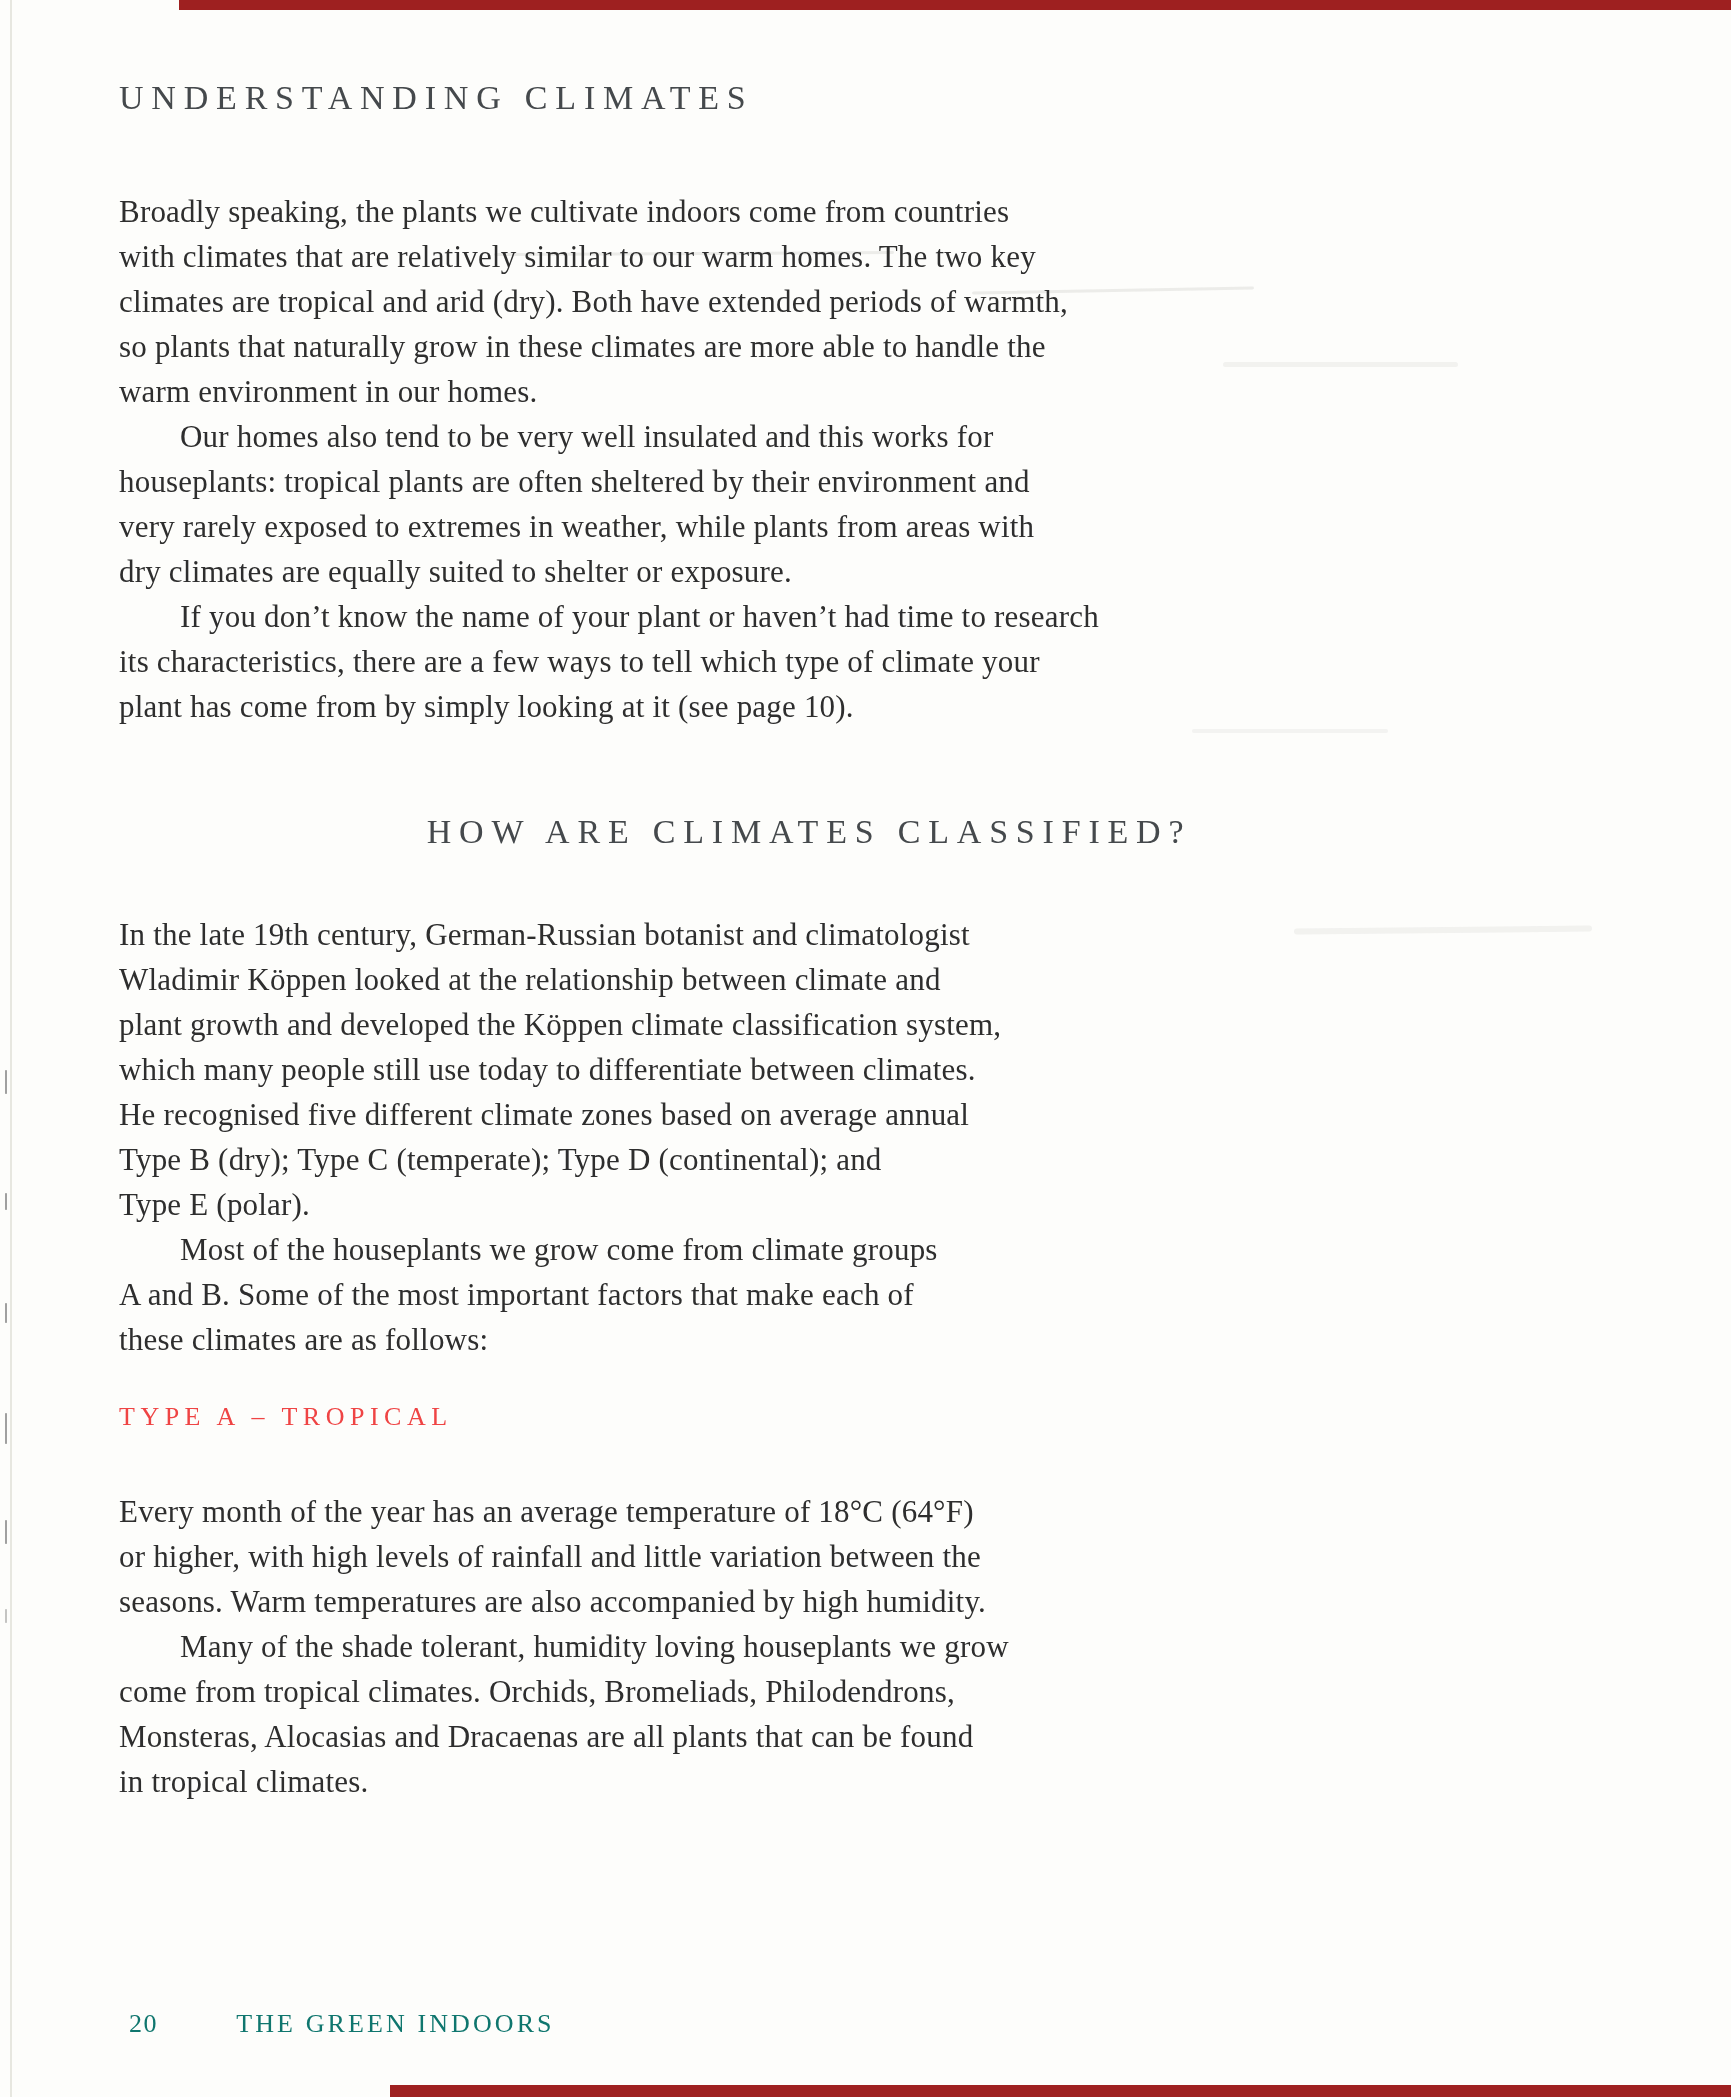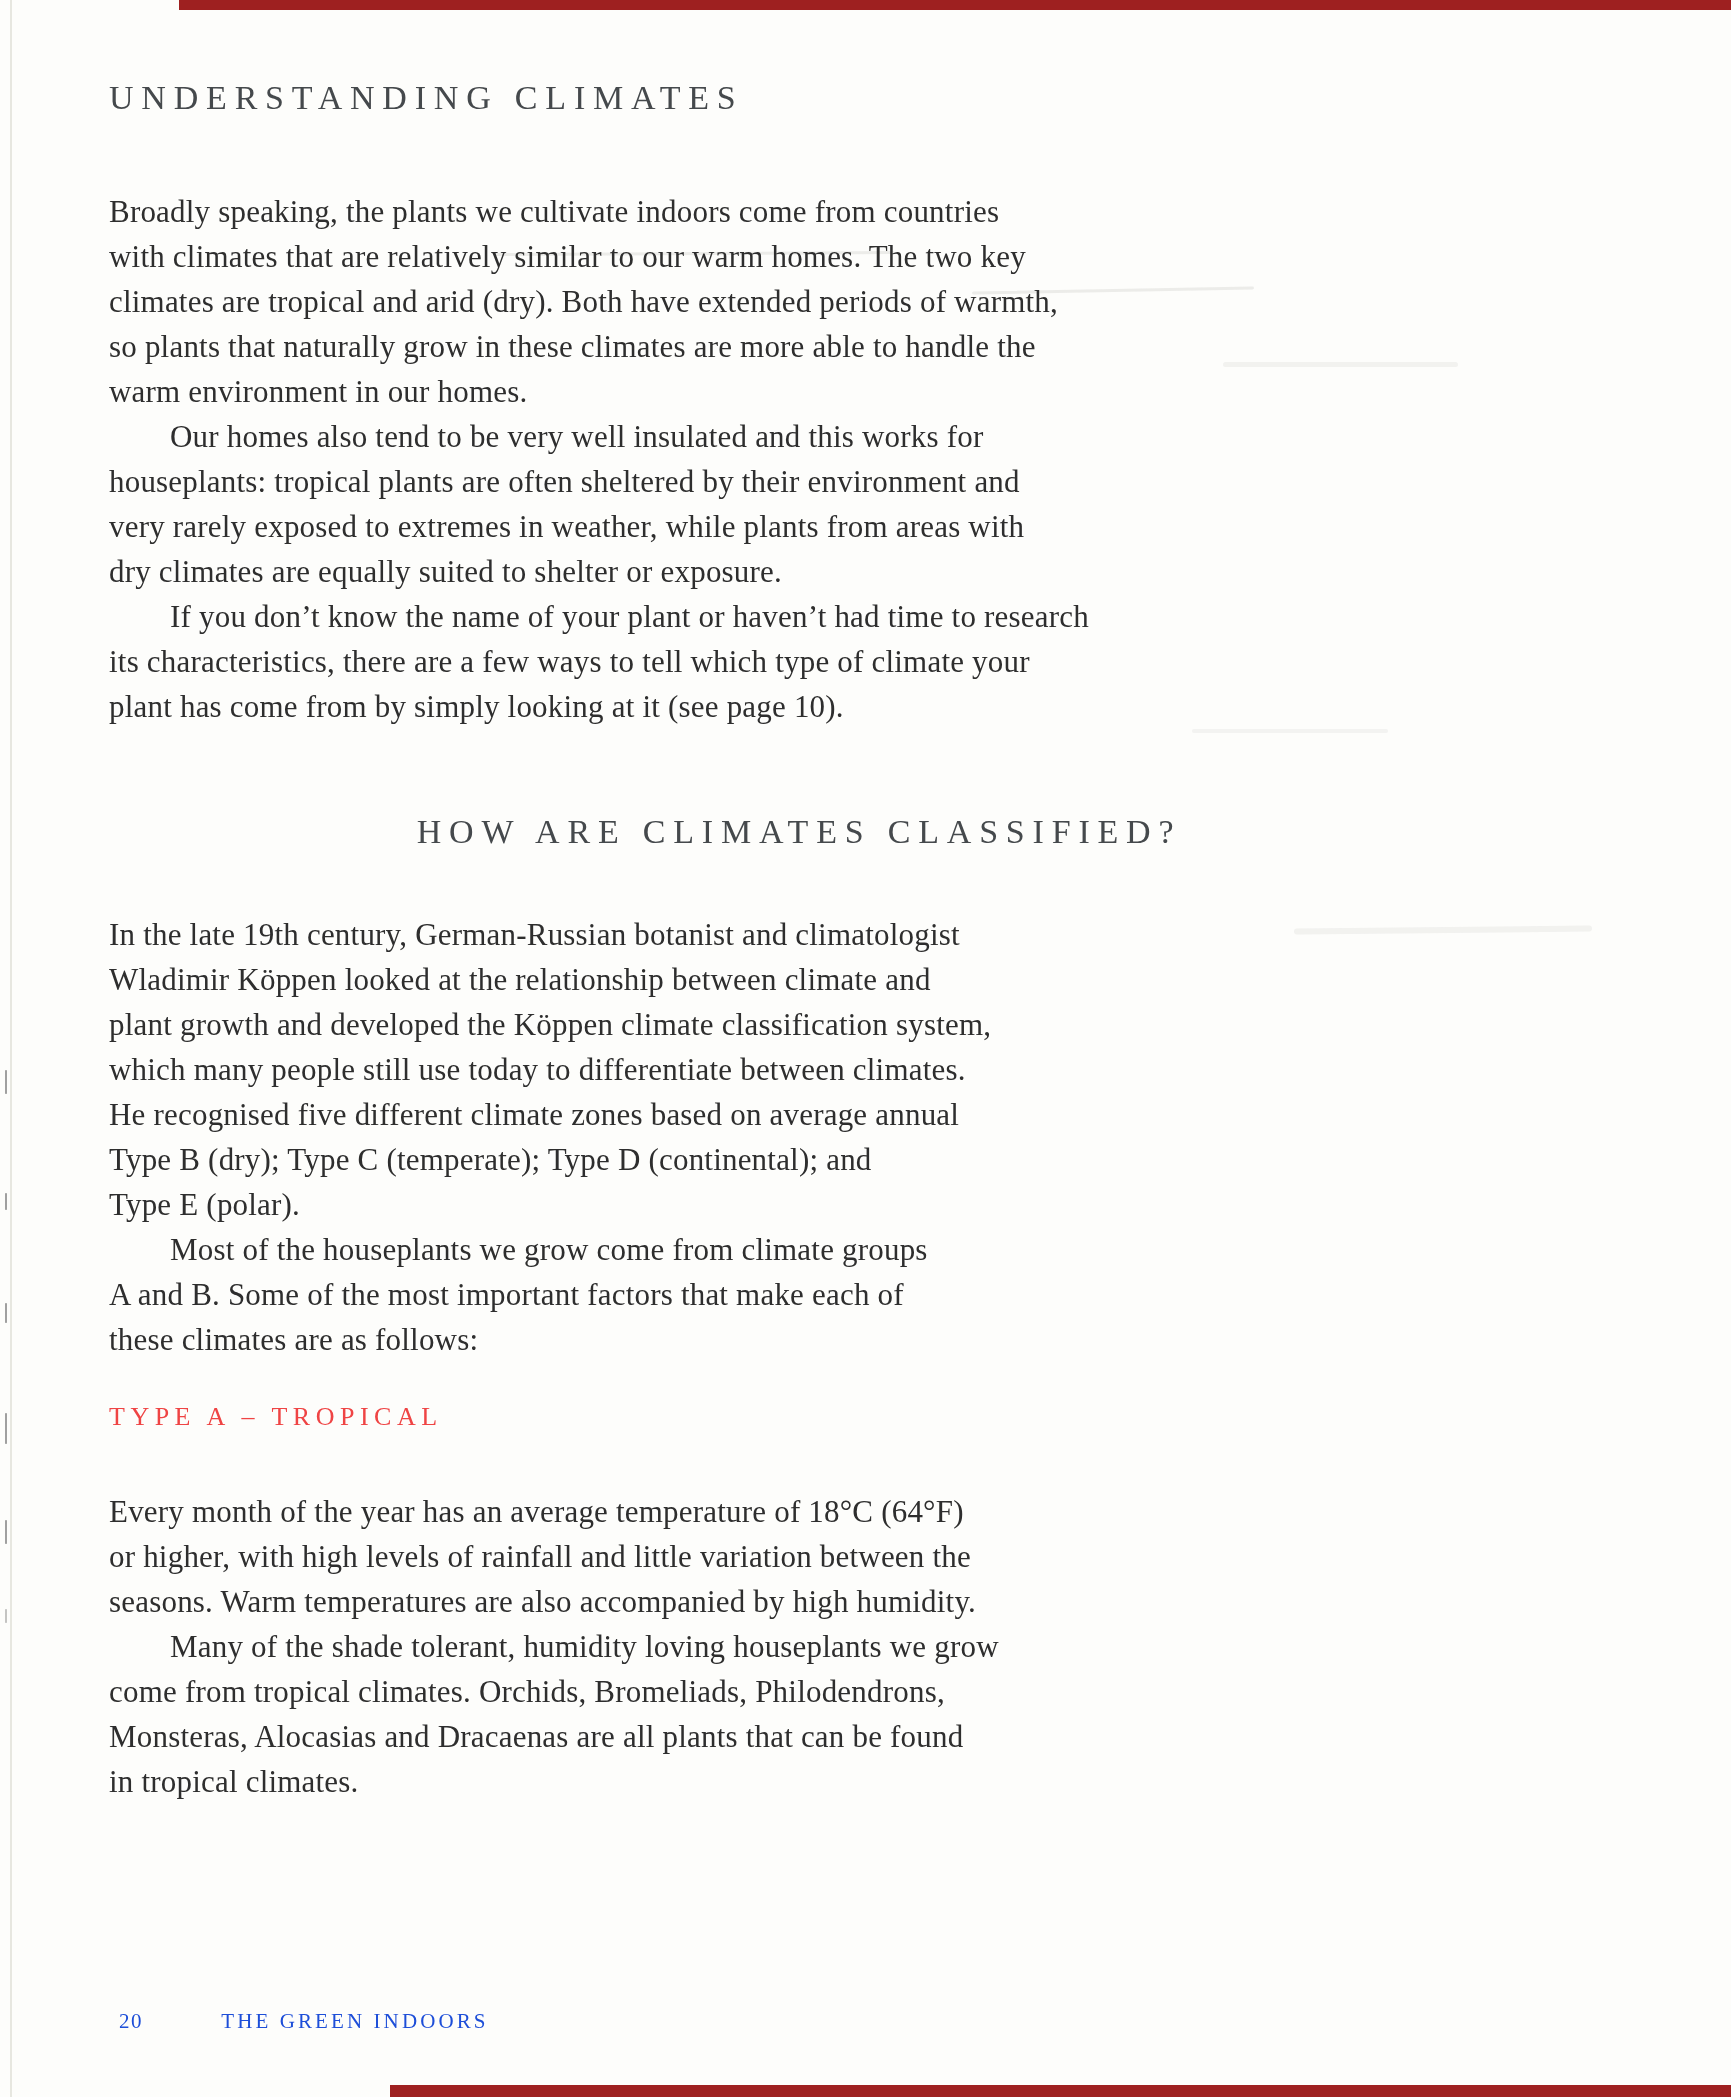--- a/index.html
+++ b/index.html
@@ -30,41 +30,41 @@
   .t5{top:1520px;height:23.5px;}
   .t6{top:1609px;height:14px;opacity:.4;}
   .smudge{position:absolute;background:#dededa;border-radius:3.1px;opacity:.55;}
   .s1{left:494px;top:252px;width:400px;height:3.1px;transform:rotate(-.3deg);}
   .s2{left:972px;top:289px;width:282px;height:3.1px;transform:rotate(-1deg);}
   .s3{left:1223px;top:362px;width:235px;height:4.7px;opacity:.35;}
   .s4{left:1294px;top:927px;width:298px;height:5.5px;transform:rotate(-.6deg);opacity:.35;}
   .s5{left:1192px;top:729px;width:196px;height:3.9px;opacity:.3;}
 
   
-  .content{position:absolute;left:109px;top:77px;width:1380px;}
+  .content{position:absolute;left:119px;top:77px;width:1380px;}
   .section-heading{
     font-size:34px;line-height:41px;font-weight:400;
     letter-spacing:7.8px;color:var(--head);margin:0 0 71px 0;
     white-space:pre;
   }
   .section-heading.second{margin-top:82px;margin-bottom:60px;text-align:center;}
   .sub-heading{
     font-size:26px;line-height:33px;font-weight:400;
     letter-spacing:5.5px;color:#ef4444;margin:38px 0 56px 0;
     white-space:pre;
   }
   .line{
     font-size:31px;line-height:45px;letter-spacing:0.2px;
     white-space:pre;
   }
   .indent{text-indent:61px;}
 
   .footer{
-    position:absolute;left:119px;top:2009px;
-    font-size:21px;letter-spacing:3.1px;color:#1d4ed8;
+    position:absolute;left:129px;top:2009px;
+    font-size:26px;letter-spacing:3.1px;color:#0f766e;
   }
   .footer .page-num{display:inline-block;margin-right:78px;letter-spacing:1.6px;}
 </style>
 </head>
 <body>
 
 <div class="page">
 
   <div class="red-bar-top"></div>
   <div class="red-bar-bottom"></div>

